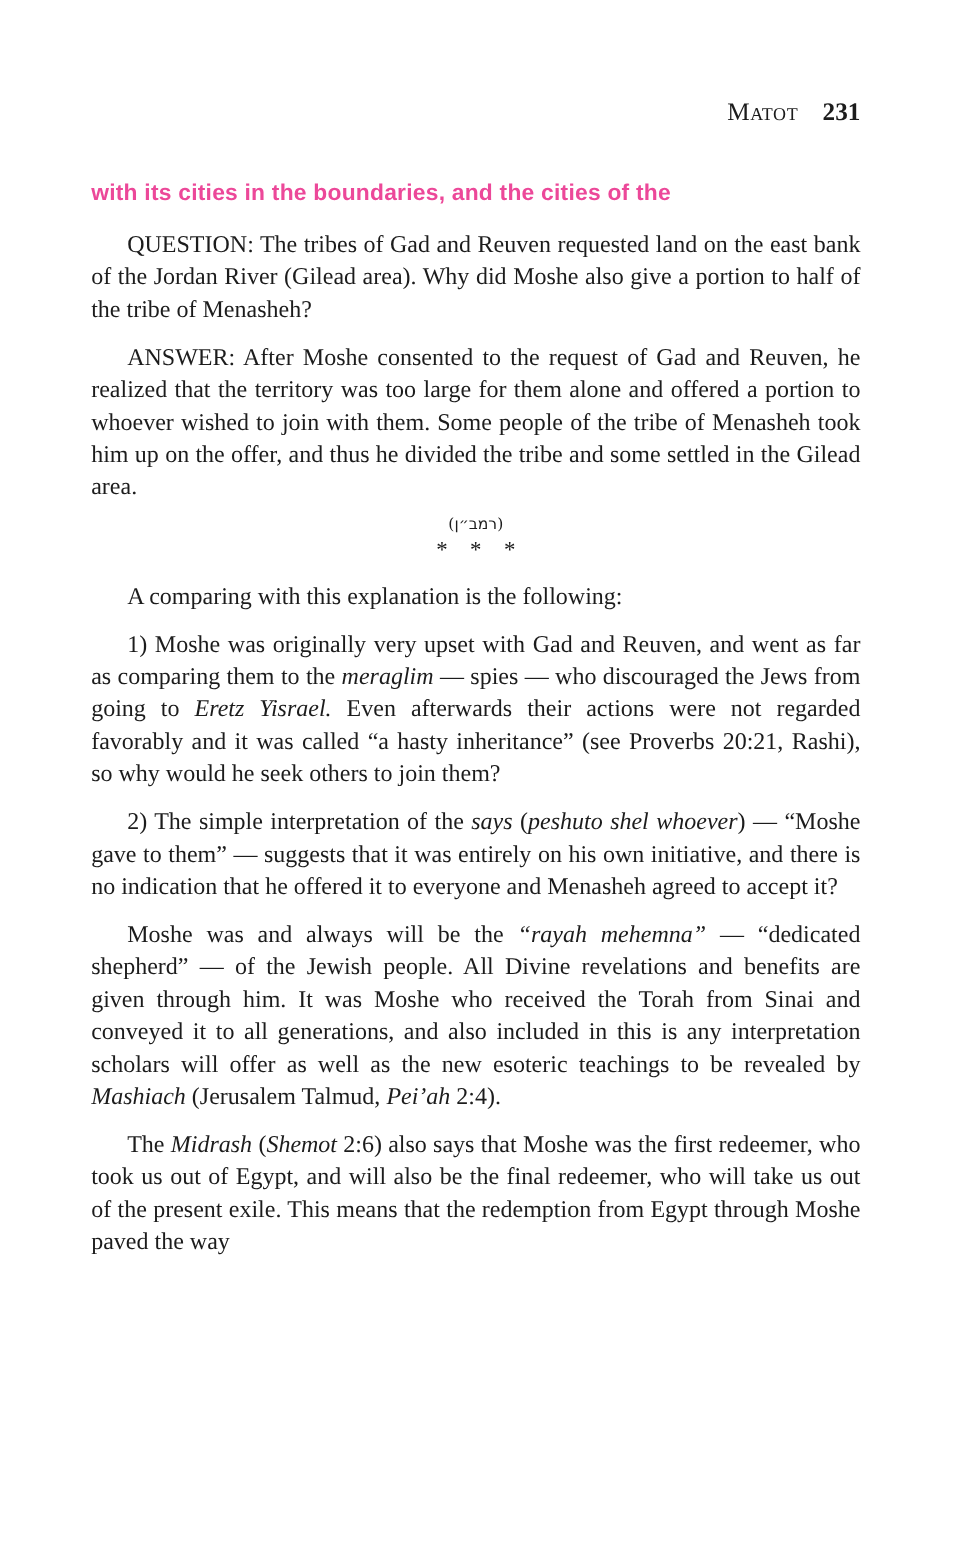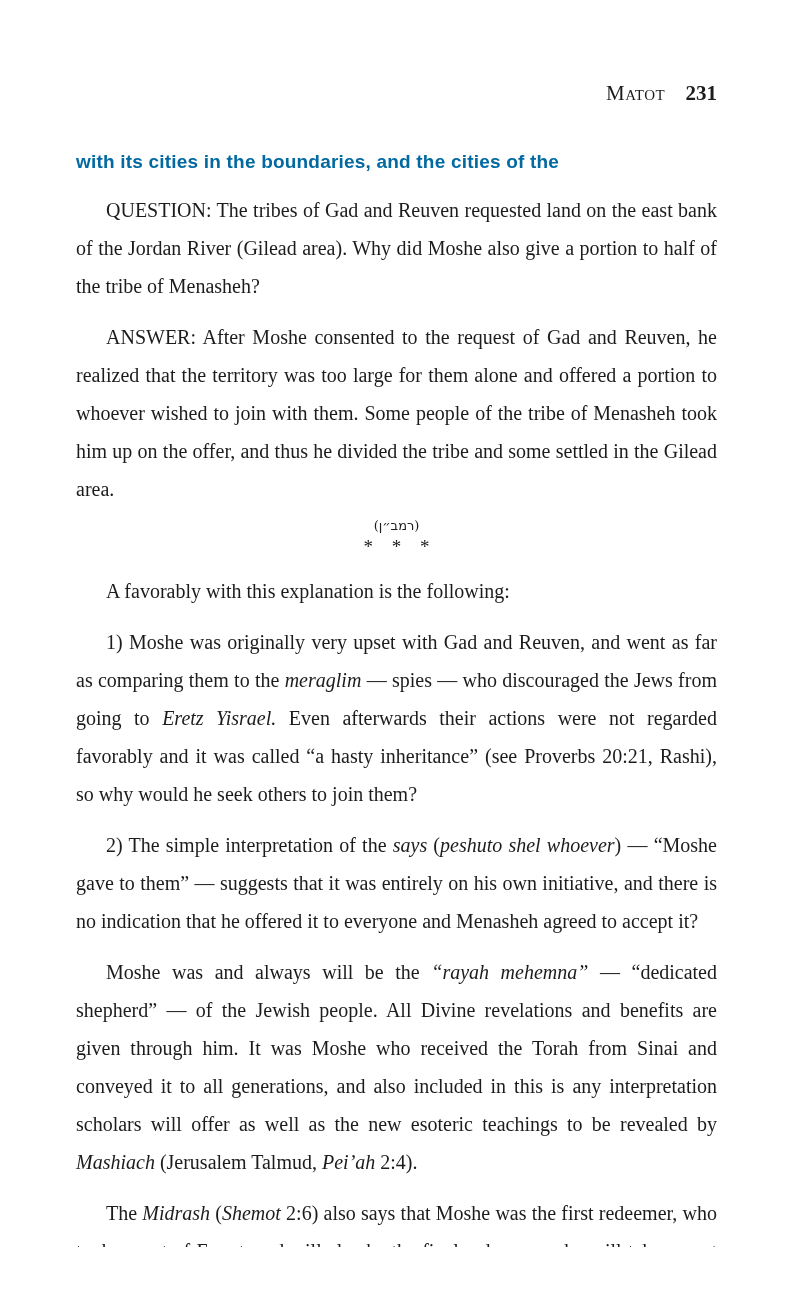--- a/index.html
+++ b/index.html
@@ -36,27 +36,27 @@
     position: absolute;
     left: 76px;
     top: 148px;
     width: 641px;
   }
   .verse-heading {
     font-family: "Liberation Sans", sans-serif;
     font-weight: bold;
     font-size: 19px;
     line-height: 28px;
-    color: #0369a1;
+    color: #ec4899;
     margin: 0 0 15px 0;
     letter-spacing: 0.2px;
   }
   p.body {
     font-size: 20px;
-    line-height: 38px;
+    line-height: 27px;
     text-align: justify;
     text-indent: 30px;
     margin: 0 0 13px 0;
   }
   .citation {
     text-align: center;
     font-size: 13px;
     line-height: 16px;
     margin: -3px 0 0 0;
     font-family: "DejaVu Serif", "DejaVu Sans", sans-serif;
@@ -87,21 +87,21 @@
     </h2>
 
     <p class="body"><span>QUESTION: The tribes of Gad and Reuven requested land on the east bank of the Jordan River (Gilead area). Why did Moshe also give a portion to half of the tribe of Menasheh?</span></p>
 
     <p class="body"><span>ANSWER: After Moshe consented to the request of Gad and Reuven, he realized that the territory was too large for them alone and offered a portion to whoever wished to join with them. Some people of the tribe of Menasheh took him up on the offer, and thus he divided the tribe and some settled in the Gilead area.</span></p>
 
     <div class="citation" dir="rtl">(רמב״ן)</div>
 
     <div class="separator">* * *</div>
 
-    <p class="body"><span>A favorably with this explanation is the following:</span></p>
+    <p class="body"><span>A comparing with this explanation is the following:</span></p>
 
     <p class="body"><span>1) Moshe was originally very upset with Gad and Reuven, and went as far as comparing them to the </span><i>meraglim</i><span> — spies — who discouraged the Jews from going to </span><i>Eretz Yisrael.</i><span> Even afterwards their actions were not regarded favorably and it was called “a hasty inheritance” (see Proverbs 20:21, Rashi), so why would he seek others to join them?</span></p>
 
     <p class="body"><span>2) The simple interpretation of the </span><i>says</i><span> (</span><i>peshuto shel whoever</i><span>) — “Moshe gave to them” — suggests that it was entirely on his own initiative, and there is no indication that he offered it to everyone and Menasheh agreed to accept it?</span></p>
 
     <p class="body"><span>Moshe was and always will be the </span><i>“rayah mehemna”</i><span> — “dedicated shepherd” — of the Jewish people. All Divine revelations and benefits are given through him. It was Moshe who received the Torah from Sinai and conveyed it to all generations, and also included in this is any interpretation scholars will offer as well as the new esoteric teachings to be revealed by </span><i>Mashiach</i><span> (Jerusalem Talmud, </span><i>Pei’ah</i><span> 2:4).</span></p>
 
     <p class="body"><span>The </span><i>Midrash</i><span> (</span><i>Shemot</i><span> 2:6) also says that Moshe was the first redeemer, who took us out of Egypt, and will also be the final redeemer, who will take us out of the present exile. This means that the redemption from Egypt through Moshe paved the way</span></p>
 
   </div>

